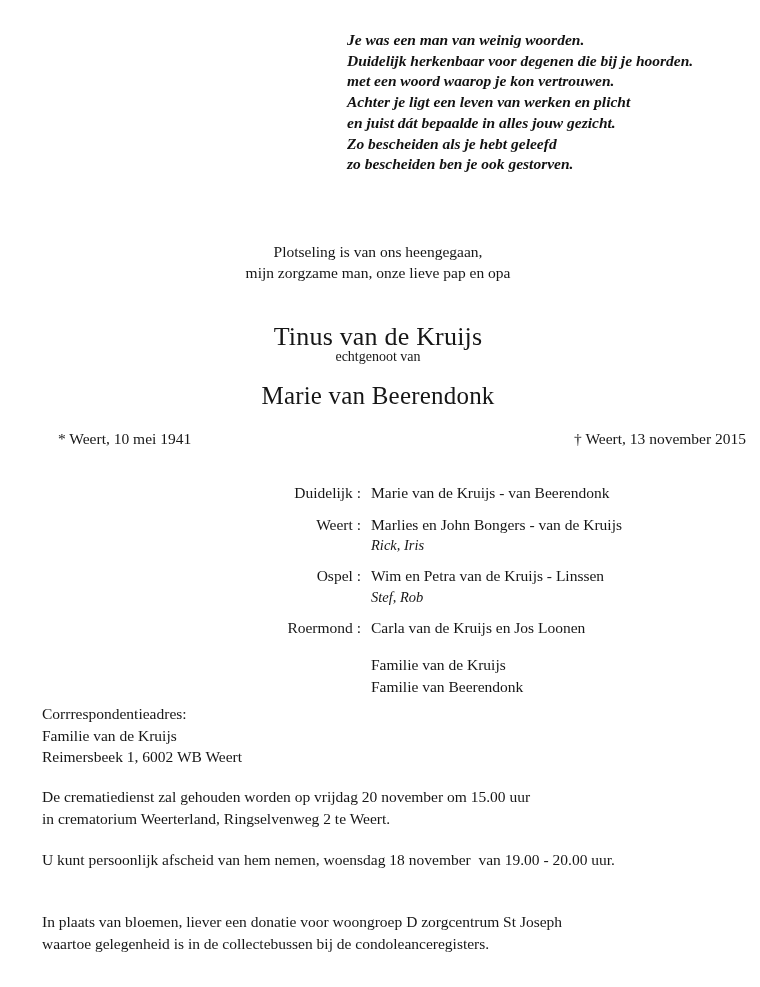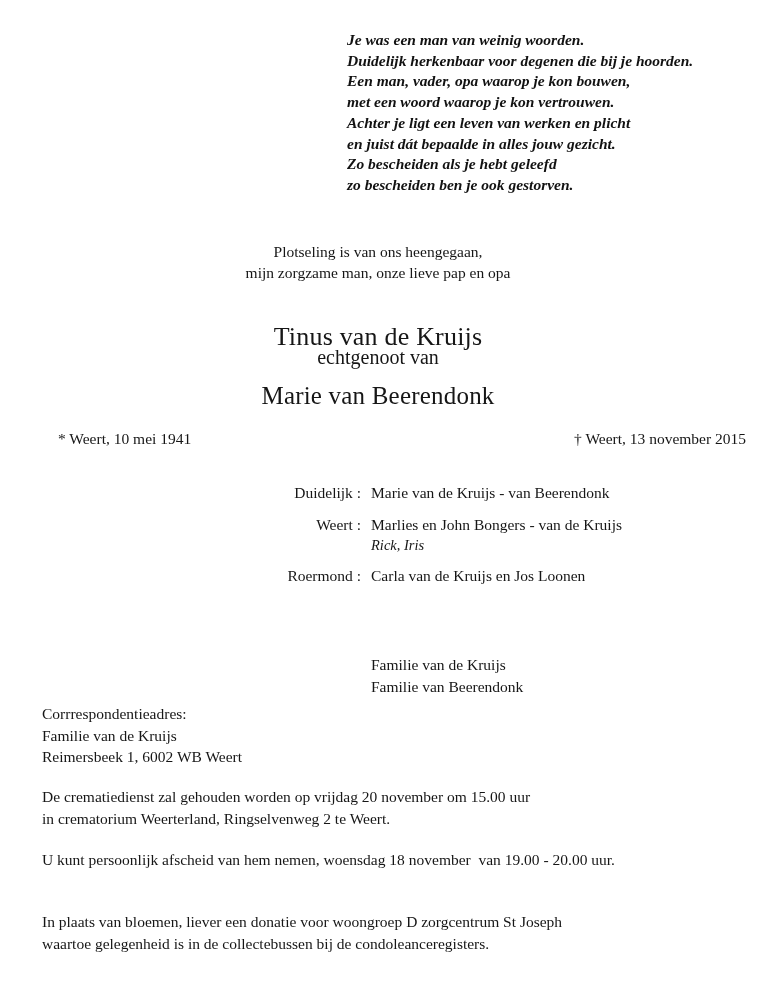--- a/index.html
+++ b/index.html
@@ -70,21 +70,21 @@
     letter-spacing: 0.2px;
   }
   .spouse-label {
     position: absolute;
     left: 0;
     top: 347px;
     width: 760px;
     padding-right: 4px;
     box-sizing: border-box;
     text-align: center;
-    font-size: 20px;
+    font-size: 14px;
     line-height: 20px;
   }
   .name-spouse {
     position: absolute;
     left: 0;
     top: 381px;
     width: 760px;
     padding-right: 4px;
     box-sizing: border-box;
     text-align: center;
@@ -172,21 +172,20 @@
   .para-flowers   { top: 911px; }
 </style>
 </head>
 <body>
 
 <div class="page">
 
   <div class="poem">
     <div>Je was een man van weinig woorden.</div>
     <div>Duidelijk herkenbaar voor degenen die bij je hoorden.</div>
-    <div>Een man, vader, opa waarop je kon bouwen,</div>
     <div>met een woord waarop je kon vertrouwen.</div>
     <div>Achter je ligt een leven van werken en plicht</div>
     <div>en juist dát bepaalde in alles jouw gezicht.</div>
     <div>Zo bescheiden als je hebt geleefd</div>
     <div>zo bescheiden ben je ook gestorven.</div>
   </div>
 
   <div class="intro">
     <div>Plotseling is van ons heengegaan,</div>
     <div>mijn zorgzame man, onze lieve pap en opa</div>
@@ -211,20 +210,27 @@
     </div>
 
     <div class="fam-row">
       <div class="fam-place">Weert :</div>
       <div class="fam-names">
         <div>Marlies en John Bongers - van de Kruijs</div>
         <div class="fam-kids">Rick, Iris</div>
       </div>
     </div>
 
+    <div class="fam-row">
+      <div class="fam-place">Ospel :</div>
+      <div class="fam-names">
+        <div>Wim en Petra van de Kruijs - Linssen</div>
+        <div class="fam-kids">Stef, Rob</div>
+      </div>
+    </div>
 
     <div class="fam-row tight">
       <div class="fam-place">Roermond :</div>
       <div class="fam-names">
         <div>Carla van de Kruijs en Jos Loonen</div>
       </div>
     </div>
 
   </div>
 

